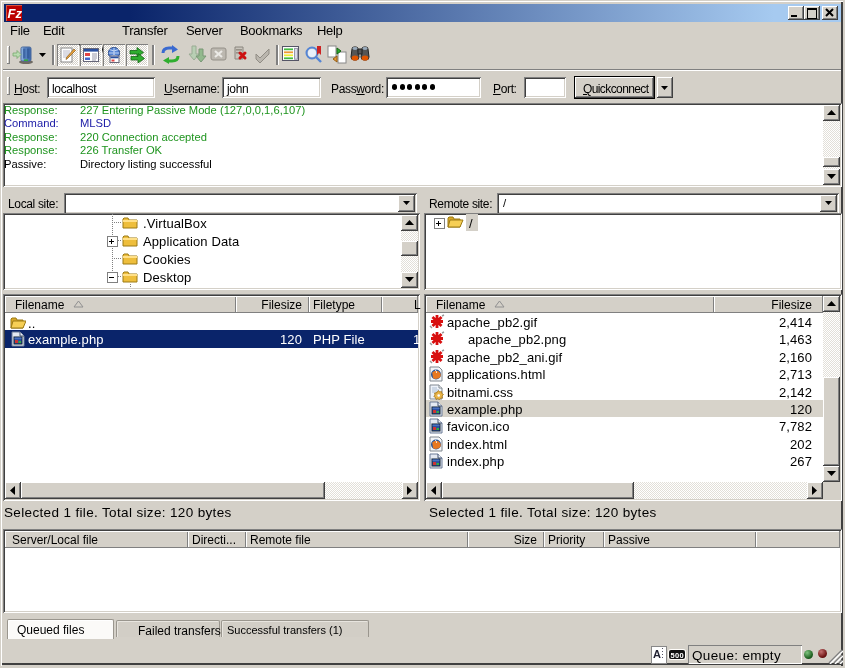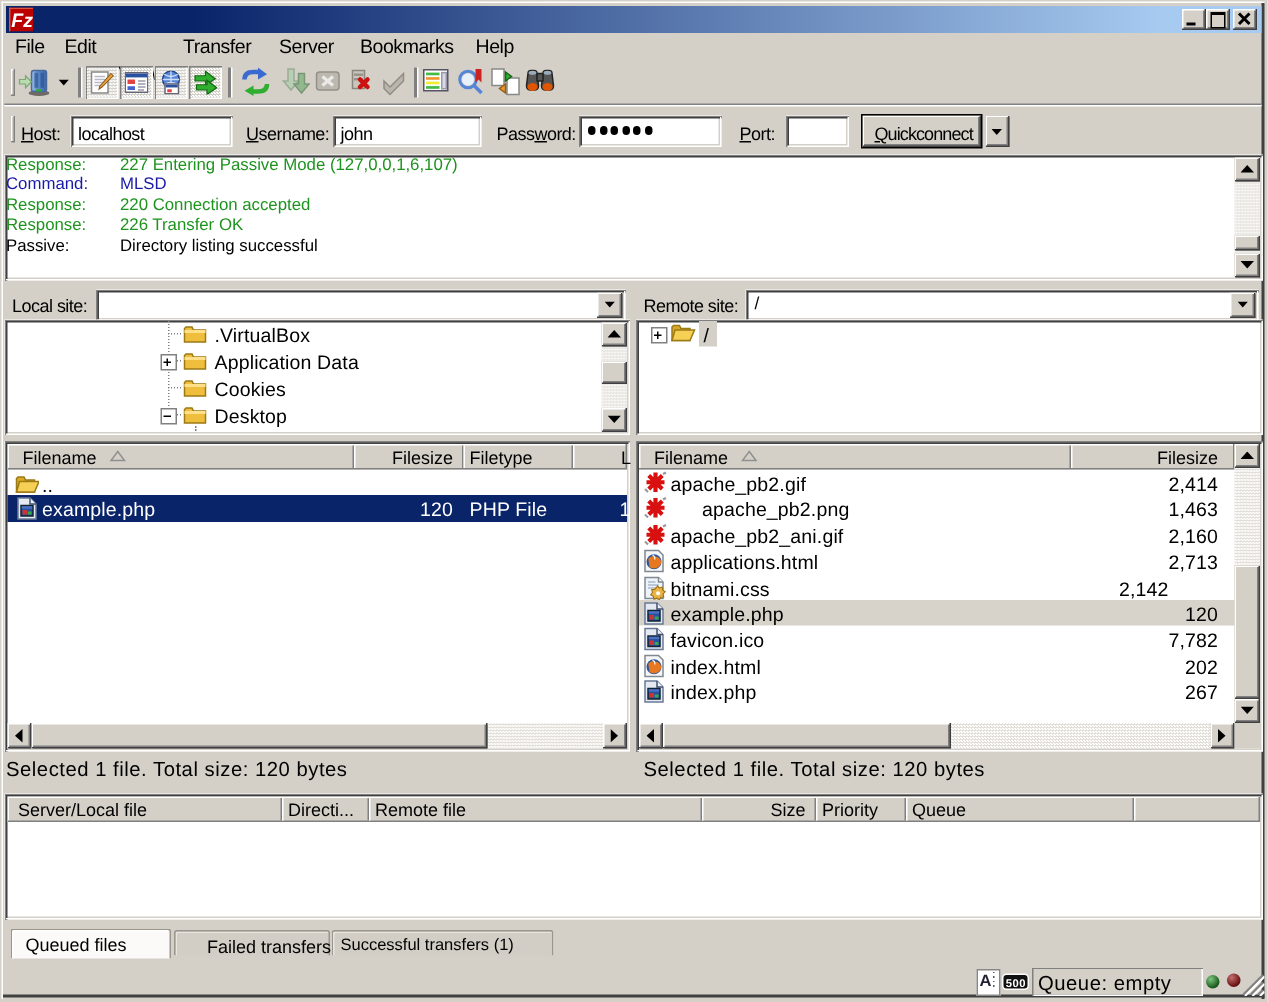--- a/index.html
+++ b/index.html
@@ -445,21 +445,21 @@
 <div class="abs txt" style="left:447px;top:367px;">applications.html</div>
 <div class="abs txt" style="left:447px;top:385px;">bitnami.css</div>
 <div class="abs txt" style="left:447px;top:402px;">example.php</div>
 <div class="abs txt" style="left:447px;top:419px;">favicon.ico</div>
 <div class="abs txt" style="left:447px;top:437px;">index.html</div>
 <div class="abs txt" style="left:447px;top:454px;">index.php</div>
 <div class="abs txt" style="left:713px;top:315px;width:99px;text-align:right;">2,414</div>
 <div class="abs txt" style="left:713px;top:332px;width:99px;text-align:right;">1,463</div>
 <div class="abs txt" style="left:713px;top:350px;width:99px;text-align:right;">2,160</div>
 <div class="abs txt" style="left:713px;top:367px;width:99px;text-align:right;">2,713</div>
-<div class="abs txt" style="left:713px;top:385px;width:99px;text-align:center;">2,142</div>
+<div class="abs txt" style="left:713px;top:385px;width:99px;text-align:right;">2,142</div>
 <div class="abs txt" style="left:713px;top:402px;width:99px;text-align:right;">120</div>
 <div class="abs txt" style="left:713px;top:419px;width:99px;text-align:right;">7,782</div>
 <div class="abs txt" style="left:713px;top:437px;width:99px;text-align:right;">202</div>
 <div class="abs txt" style="left:713px;top:454px;width:99px;text-align:right;">267</div>
 
 <div class="abs dither" style="left:426px;top:482px;width:397px;height:17px;"></div>
 <div class="abs btn" style="left:426px;top:482px;width:16px;height:17px;">
       <svg class="abs" style="left:5px;top:4px;" width="6" height="9">
         <path d="M5 0 L5 9 L0 4.5 Z" fill="#000"></path>
       </svg>
@@ -486,21 +486,21 @@
     <div class="abs" style="left:544px;top:532px;width:1px;height:15px;background:#fff;"></div>
 <div class="abs" style="left:603px;top:532px;width:1px;height:15px;background:#808080;"></div>
     <div class="abs" style="left:604px;top:532px;width:1px;height:15px;background:#fff;"></div>
 <div class="abs" style="left:755px;top:532px;width:1px;height:15px;background:#808080;"></div>
     <div class="abs" style="left:756px;top:532px;width:1px;height:15px;background:#fff;"></div>
 <div class="abs t12" style="left:12px;top:533px;">Server/Local file</div>
 <div class="abs t12" style="left:192px;top:533px;">Directi...</div>
 <div class="abs t12" style="left:250px;top:533px;">Remote file</div>
 <div class="abs t12" style="left:467px;top:533px;width:70px;text-align:right;">Size</div>
 <div class="abs t12" style="left:548px;top:533px;">Priority</div>
-<div class="abs t12" style="left:608px;top:533px;">Queue</div>
+<div class="abs t12" style="left:608px;top:533px;">Passive</div>
 
 <div class="abs" style="left:116px;top:620px;width:102px;height:16px;background:#d2cec6;border:1px solid #9a968e;border-bottom:none;border-radius:2px 2px 0 0;box-shadow:inset 1px 1px 0 #e8e5df;"></div>
 <div class="abs" style="left:138px;top:624px;font-size:12px;">Failed transfers</div>
 <div class="abs" style="left:221px;top:620px;width:146px;height:16px;background:#d2cec6;border:1px solid #9a968e;border-bottom:none;border-radius:2px 2px 0 0;box-shadow:inset 1px 1px 0 #e8e5df;"></div>
 <div class="abs" style="left:227px;top:624px;font-size:11px;">Successful transfers (1)</div>
 <div class="abs" style="left:7px;top:619px;width:105px;height:19px;background:#fbfaf8;border:1px solid #9a968e;border-bottom:none;border-radius:2px 2px 0 0;box-shadow:inset 1px 1px 0 #fff;"></div>
 <div class="abs" style="left:17px;top:623px;font-size:12px;font-weight:normal;color:#000;letter-spacing:0px;">Queued files</div>
 
 <div class="abs" style="left:651px;top:646px;width:14px;height:16px;background:#fff;border:1px solid #888;"></div>
 <div class="abs" style="left:653px;top:648px;font-size:11px;font-weight:bold;color:#223;">A</div>

